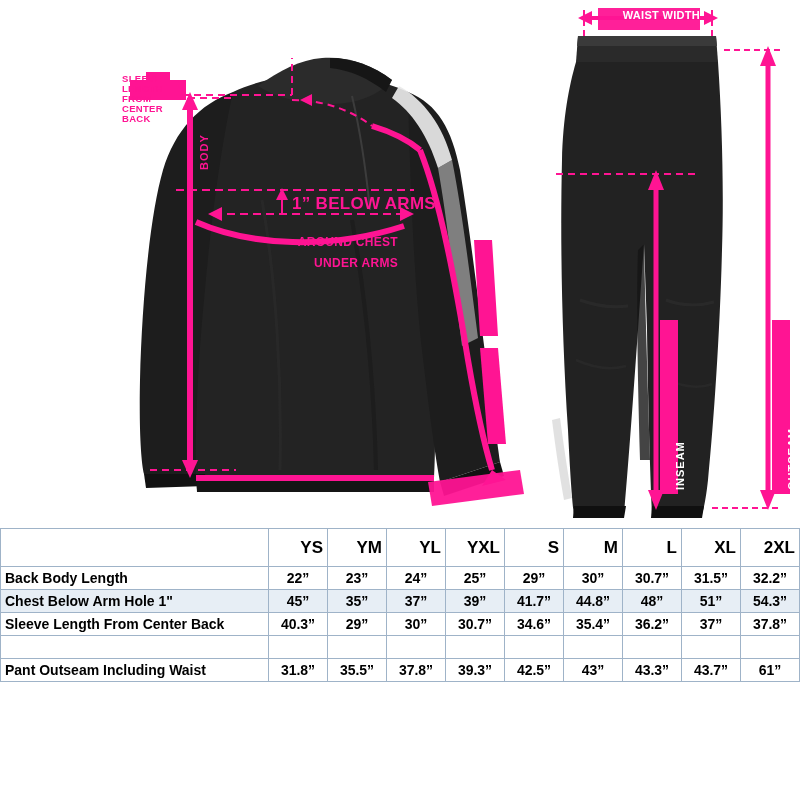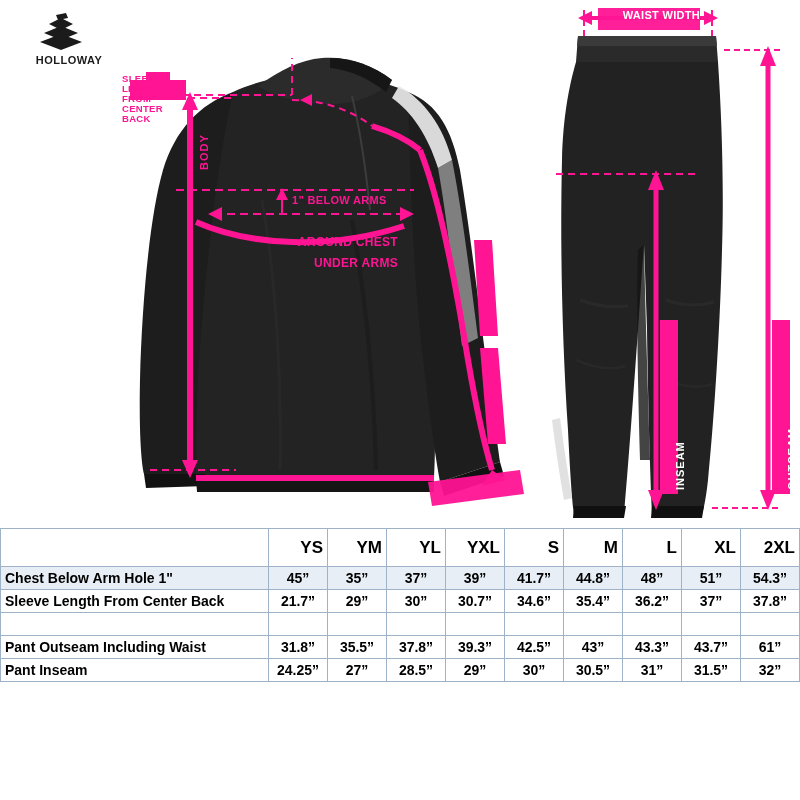--- a/index.html
+++ b/index.html
@@ -51,21 +51,21 @@
     letter-spacing: 0.5px;
     color: #1b1b1b;
     white-space: nowrap;
     overflow: hidden;
   }
 
   .dim-label {
     position: absolute;
     color: #ff1493;
     font-weight: bold;
-    font-size: 11px;
+    font-size: 17px;
     letter-spacing: 0.3px;
     white-space: nowrap;
   }
   .dim-label.small { font-size: 9.5px; }
   .dim-label.center { text-align: right; }
 
   .vert-label {
     position: absolute;
     color: #ff1493;
     font-weight: bold;
@@ -112,29 +112,20 @@
   #size-table thead th.corner { background: #ffffff; }
   .row-alt td { background: #e7eef5; }
   .row-plain td { background: #ffffff; }
   .spacer td { height: 18px; background: #ffffff; border: 1px solid #9fb3c8; }
 </style>
 </head>
 <body>
 
 <div id="illustration">
 
-  <div class="logo">
-    <svg class="logo-mark" viewBox="0 0 58 40">
-      <path d="M8 30 L29 22 L50 30 L29 38 Z" fill="#1b1b1b"></path>
-      <path d="M12 21 L29 14 L46 21 L29 28 Z" fill="#1b1b1b"></path>
-      <path d="M17 12 L29 6 L41 12 L29 18 Z" fill="#1b1b1b"></path>
-      <path d="M24 3 L34 1 L36 6 L26 8 Z" fill="#1b1b1b"></path>
-    </svg>
-    <div class="logo-text">HOLLOWAY</div>
-  </div>
 
   <svg width="800" height="528" viewBox="0 0 800 528" style="position:absolute;left:0;top:0;">
 
     <g>
 
       <path d="M233 92 C200 104 175 130 163 170 C150 215 142 300 140 380
                C139 430 141 462 144 474
                L205 474
                C201 440 199 380 204 320
                C208 268 218 210 233 170 Z" fill="#1d1d1d"></path>
@@ -288,35 +279,47 @@
       <th>YL</th>
       <th>YXL</th>
       <th>S</th>
       <th>M</th>
       <th>L</th>
       <th>XL</th>
       <th>2XL</th>
     </tr>
   </thead>
   <tbody>
+    <tr class="row-plain">
+      <td class="rowlabel">Back Body Length</td>
+      <td class="val">22”</td>
+      <td class="val">23”</td>
+      <td class="val">24”</td>
+      <td class="val">25”</td>
+      <td class="val">29”</td>
+      <td class="val">30”</td>
+      <td class="val">30.7”</td>
+      <td class="val">31.5”</td>
+      <td class="val">32.2”</td>
+    </tr>
     <tr class="row-alt">
       <td class="rowlabel">Chest Below Arm Hole 1"</td>
       <td class="val">45”</td>
       <td class="val">35”</td>
       <td class="val">37”</td>
       <td class="val">39”</td>
       <td class="val">41.7”</td>
       <td class="val">44.8”</td>
       <td class="val">48”</td>
       <td class="val">51”</td>
       <td class="val">54.3”</td>
     </tr>
     <tr class="row-plain">
       <td class="rowlabel">Sleeve Length From Center Back</td>
-      <td class="val">21.7”</td>
+      <td class="val">40.3”</td>
       <td class="val">29”</td>
       <td class="val">30”</td>
       <td class="val">30.7”</td>
       <td class="val">34.6”</td>
       <td class="val">35.4”</td>
       <td class="val">36.2”</td>
       <td class="val">37”</td>
       <td class="val">37.8”</td>
     </tr>
     <tr class="spacer row-alt">
@@ -336,26 +339,14 @@
       <td class="val">31.8”</td>
       <td class="val">35.5”</td>
       <td class="val">37.8”</td>
       <td class="val">39.3”</td>
       <td class="val">42.5”</td>
       <td class="val">43”</td>
       <td class="val">43.3”</td>
       <td class="val">43.7”</td>
       <td class="val">61”</td>
     </tr>
-    <tr class="row-plain">
-      <td class="rowlabel">Pant Inseam</td>
-      <td class="val">24.25”</td>
-      <td class="val">27”</td>
-      <td class="val">28.5”</td>
-      <td class="val">29”</td>
-      <td class="val">30”</td>
-      <td class="val">30.5”</td>
-      <td class="val">31”</td>
-      <td class="val">31.5”</td>
-      <td class="val">32”</td>
-    </tr>
   </tbody>
 </table>
 
 </body></html>

